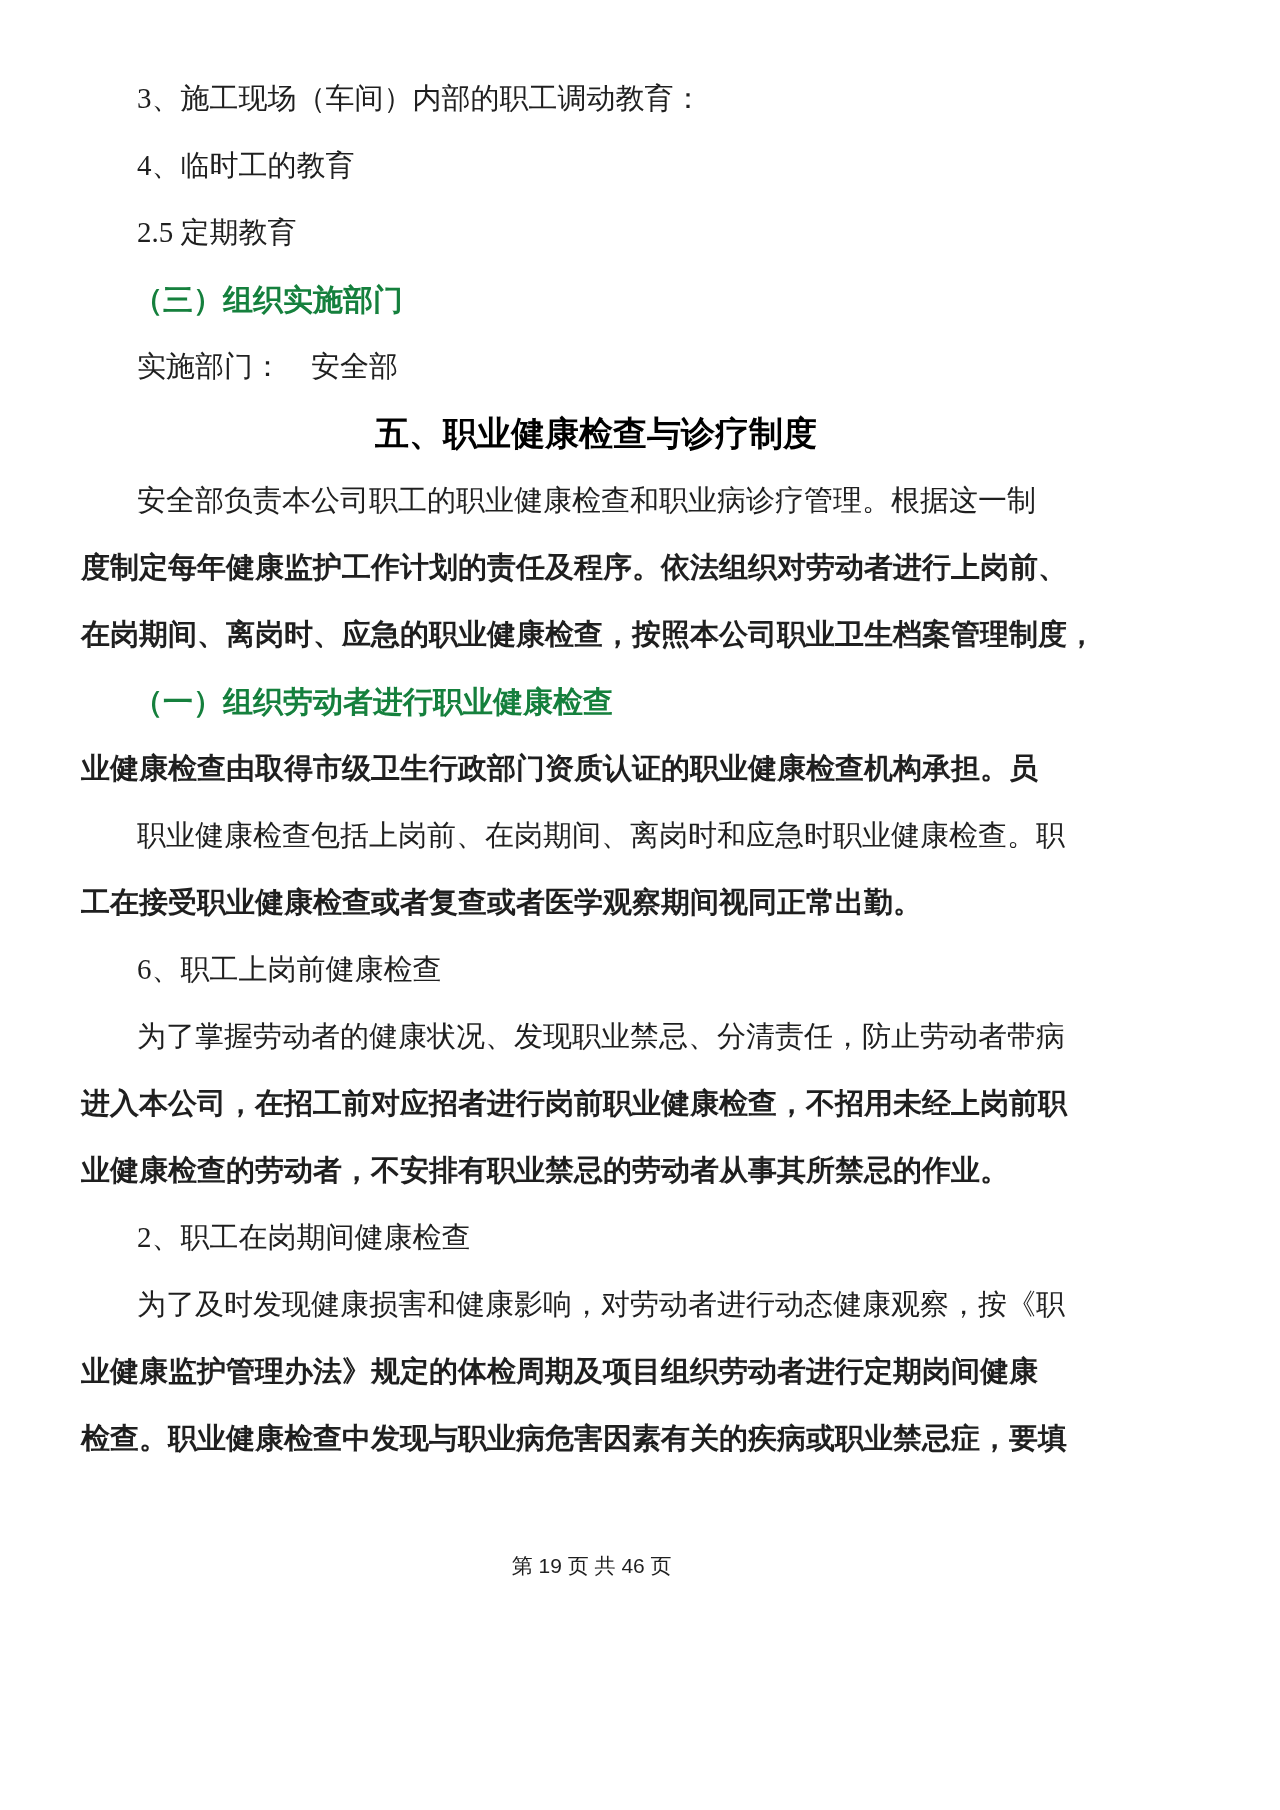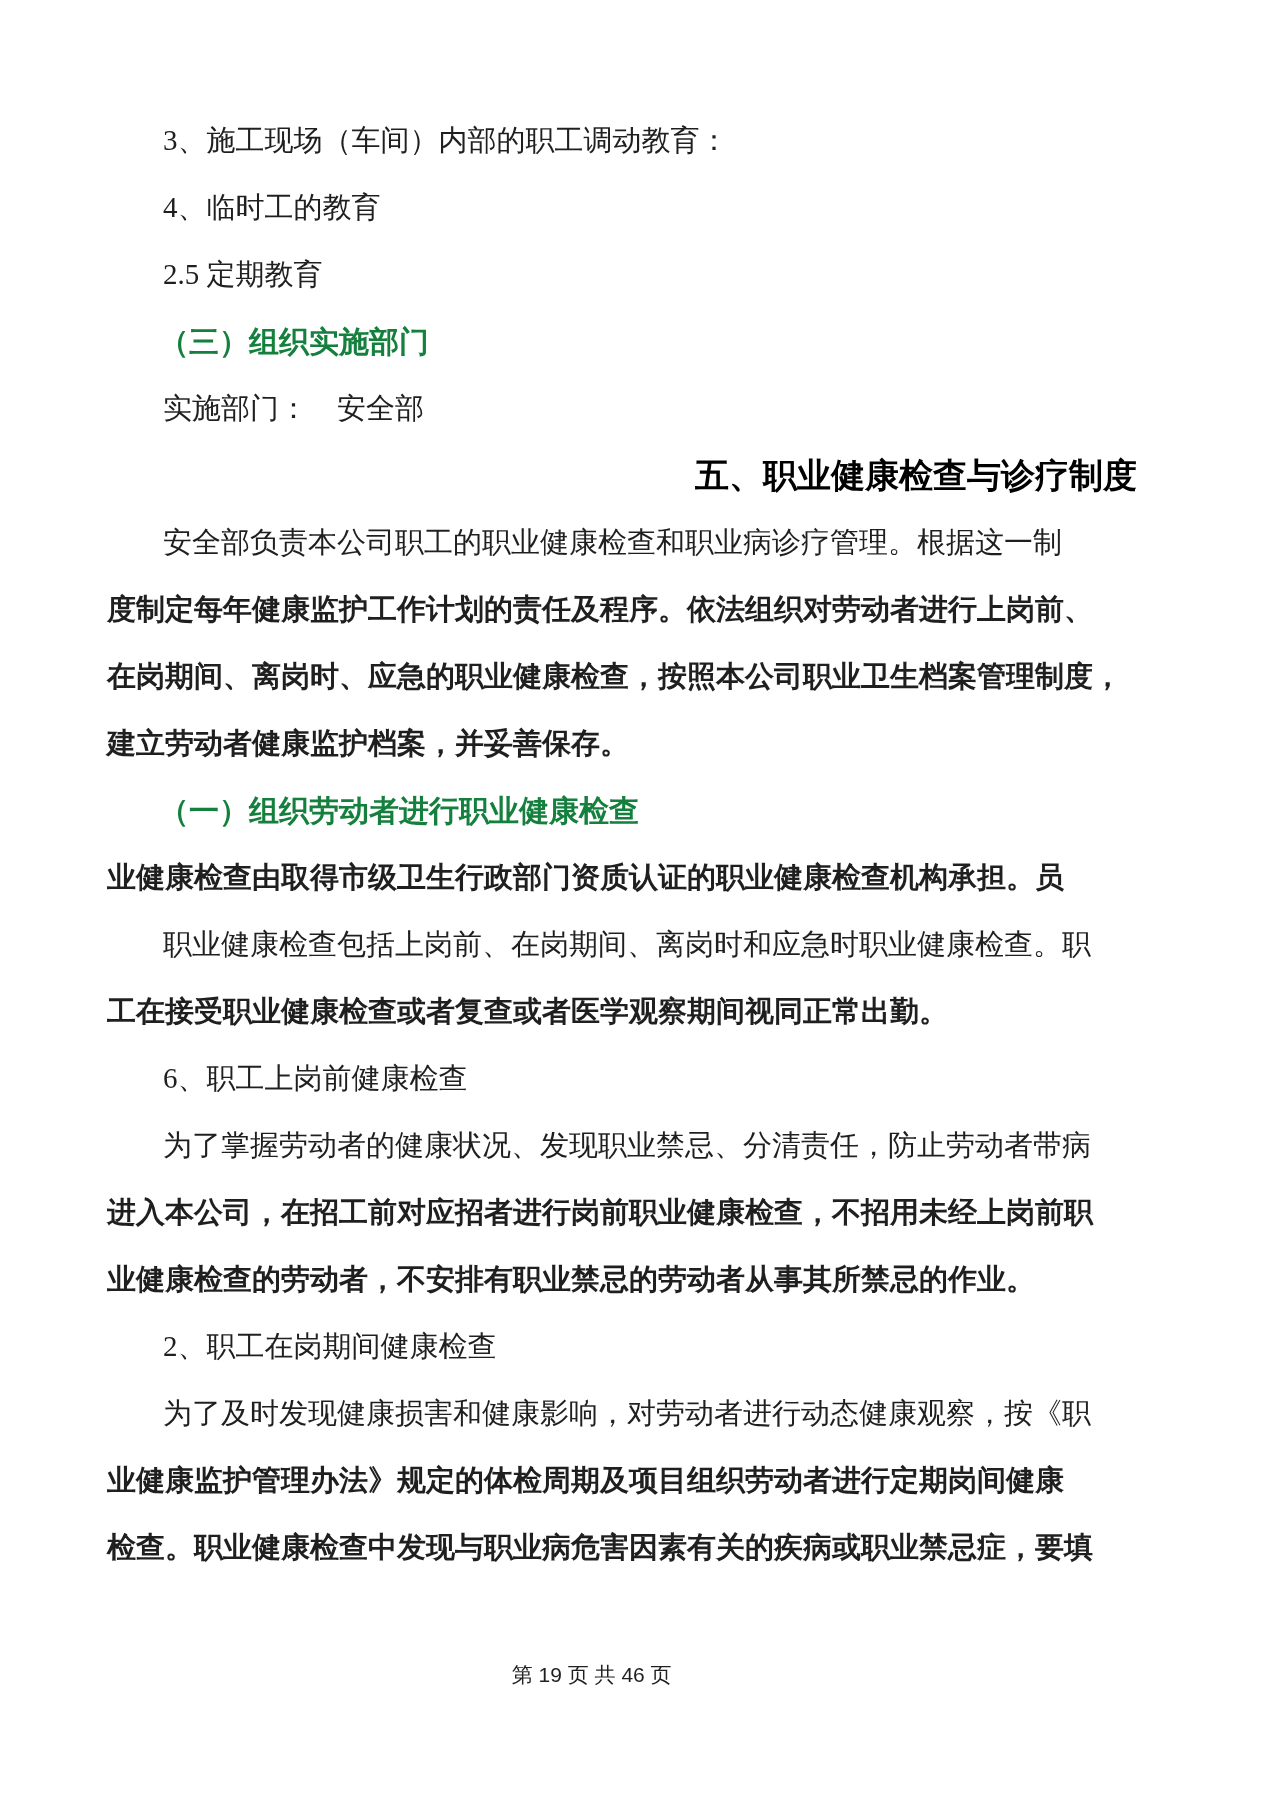--- a/index.html
+++ b/index.html
@@ -8,41 +8,41 @@
     background: #ffffff;
   }
   .page {
     position: relative;
     width: 1280px;
     height: 1810px;
     background: #ffffff;
     overflow: hidden;
   }
   .content {
-    margin-left: 107px;
+    margin-left: 81px;
     width: 1030px;
-    padding-top: 107px;
+    padding-top: 65px;
   }
   .line {
     height: 67px;
     line-height: 67px;
     font-size: 29px;
     color: #1f1f1f;
     font-family: "Liberation Serif", "DejaVu Serif", serif;
     white-space: pre;
   }
   .line.indent {
     text-indent: 56px;
   }
   .line.flush {
     text-indent: 0;
     font-weight: bold;
   }
   .line.heading1 {
-    text-align: right;
+    text-align: center;
     text-indent: 0;
     font-family: "Liberation Sans", "DejaVu Sans", sans-serif;
     font-weight: bold;
     font-size: 34px;
     color: #000000;
   }
   .line.heading2 {
     text-indent: 52px;
     font-family: "Liberation Sans", "DejaVu Sans", sans-serif;
     font-weight: bold;
@@ -69,21 +69,20 @@
   <div class="content">
       <div class="line indent">3、施工现场（车间）内部的职工调动教育：</div>
       <div class="line indent">4、临时工的教育</div>
       <div class="line indent">2.5 定期教育</div>
       <div class="line heading2">（三）组织实施部门</div>
       <div class="line indent">实施部门：　安全部</div>
       <div class="line heading1">五、职业健康检查与诊疗制度</div>
       <div class="line indent">安全部负责本公司职工的职业健康检查和职业病诊疗管理。根据这一制</div>
       <div class="line flush">度制定每年健康监护工作计划的责任及程序。依法组织对劳动者进行上岗前、</div>
       <div class="line flush">在岗期间、离岗时、应急的职业健康检查，按照本公司职业卫生档案管理制度，</div>
-      <div class="line flush">建立劳动者健康监护档案，并妥善保存。</div>
       <div class="line heading2">（一）组织劳动者进行职业健康检查</div>
       <div class="line flush">业健康检查由取得市级卫生行政部门资质认证的职业健康检查机构承担。员</div>
       <div class="line indent">职业健康检查包括上岗前、在岗期间、离岗时和应急时职业健康检查。职</div>
       <div class="line flush">工在接受职业健康检查或者复查或者医学观察期间视同正常出勤。</div>
       <div class="line indent">6、职工上岗前健康检查</div>
       <div class="line indent">为了掌握劳动者的健康状况、发现职业禁忌、分清责任，防止劳动者带病</div>
       <div class="line flush">进入本公司，在招工前对应招者进行岗前职业健康检查，不招用未经上岗前职</div>
       <div class="line flush">业健康检查的劳动者，不安排有职业禁忌的劳动者从事其所禁忌的作业。</div>
       <div class="line indent">2、职工在岗期间健康检查</div>
       <div class="line indent">为了及时发现健康损害和健康影响，对劳动者进行动态健康观察，按《职</div>

